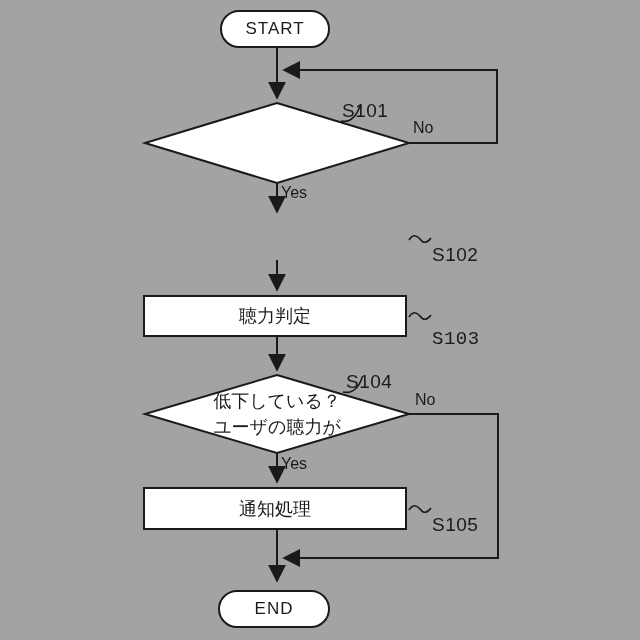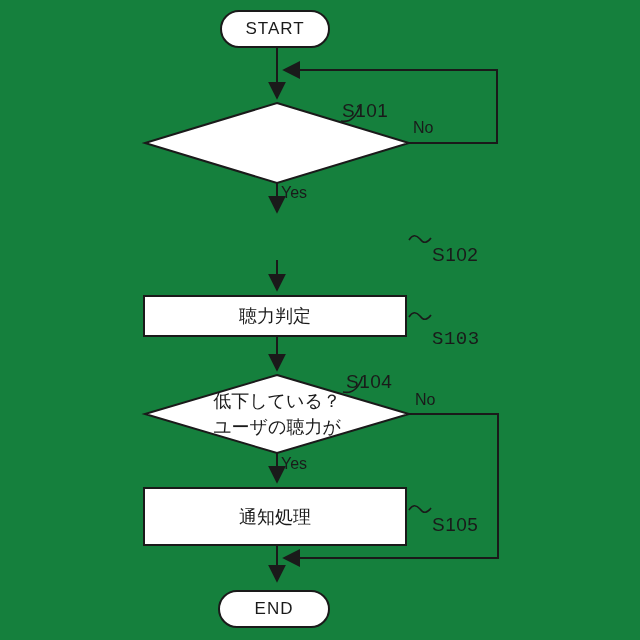--- a/index.html
+++ b/index.html
@@ -4,21 +4,21 @@
 <style>
   html, body {
     margin: 0;
     padding: 0;
     background: #ffffff;
   }
   #canvas {
     position: relative;
     width: 640px;
     height: 640px;
-    background: #15803d;
+    background: #a3a3a3;
     font-family: "Liberation Sans", "DejaVu Sans", sans-serif;
     color: #1a1a1a;
     overflow: hidden;
   }
   #wires {
     position: absolute;
     left: 0; top: 0;
     width: 640px;
     height: 640px;
   }
@@ -119,21 +119,21 @@
   <div class="step-label" style="left:432px; top:314px;font-family:Liberation Mono, monospace;">S103</div>
 
   <div class="diamond-text" style="left:167px; top:379px; width:220px; height:70px;">
     <span>低下している？</span>
     <span>ユーザの聴力が</span>
   </div>
   <div class="step-label" style="left:346px; top:357px;">S104</div>
   <div class="branch-label" style="left:415px; top:391px;">No</div>
   <div class="branch-label" style="left:281px; top:455px;">Yes</div>
 
-  <div class="node process" style="left:143px; top:487px; width:264px; height:59px;">
+  <div class="node process" style="left:143px; top:487px; width:264px; height:43px;">
     <span>通知処理</span>
   </div>
   <div class="step-label" style="left:432px; top:500px;">S105</div>
 
   <div class="node terminal" style="left:218px; top:590px; width:112px; height:38px;">
     <span>END</span>
   </div>
 
 </div>
 

